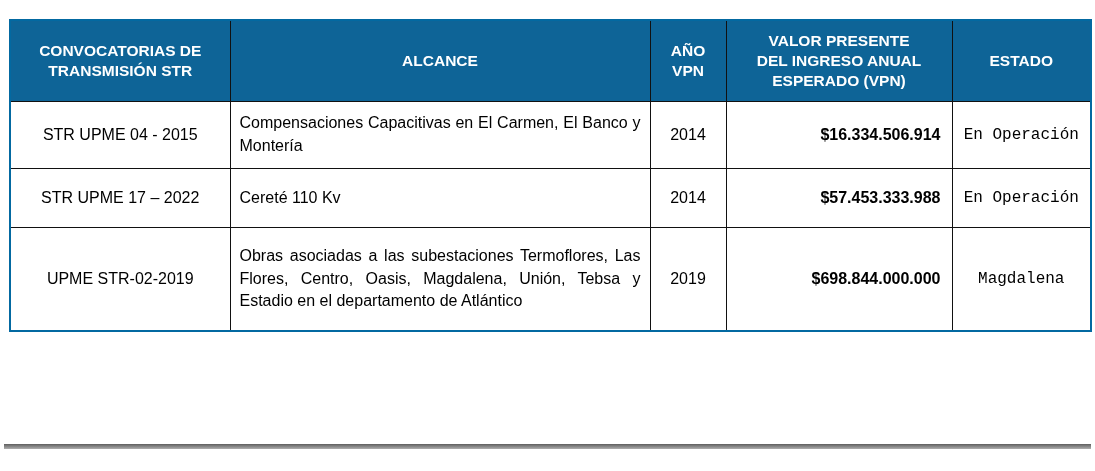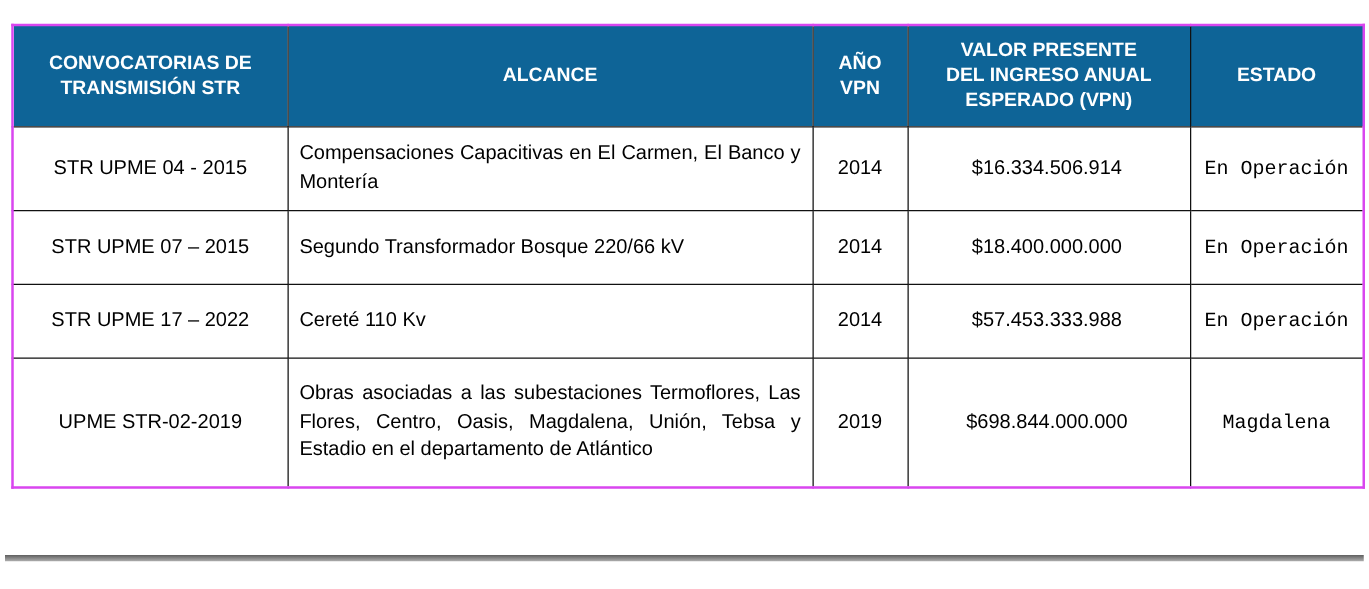--- a/index.html
+++ b/index.html
@@ -22,21 +22,21 @@
     width: 1081px;
     border-collapse: collapse;
     table-layout: fixed;
   }
   table.str-table th,
   table.str-table td {
     border: 1px solid #111111;
     overflow: hidden;
   }
   table.str-table {
-    border: 2px solid #d946ef;
+    border: 2px solid #0369a1;
   }
   thead th {
     background: #0e6497;
     color: #ffffff;
     font-weight: bold;
     font-size: 15.5px;
     line-height: 1.3;
     text-align: center;
     vertical-align: middle;
     padding: 4px 6px;
@@ -46,21 +46,21 @@
     color: #000000;
     font-size: 16px;
     line-height: 1.42;
     vertical-align: middle;
     background: #ffffff;
     padding: 4px 8px;
   }
   td.c-conv   { text-align: center; }
   td.c-alc    { text-align: justify; text-justify: inter-word; padding-left: 9px; padding-right: 9px; }
   td.c-ano    { text-align: center; }
-  td.c-valor  { text-align: center; padding-right: 11px; }
+  td.c-valor  { text-align: right; padding-right: 11px; font-weight: bold; }
   td.c-estado { text-align: center; font-family: Liberation Mono, monospace; }
   tr.r1 td { height: 58px; }
   tr.r2 td { height: 50px; }
   tr.r3 td { height: 50px; }
   tr.r4 td { height: 49px; }
   tr.r5 td { height: 94px; margin-left: 39px; }
   .shadow-bar {
     position: absolute;
     left: 4px;
     top: 444px;
@@ -106,27 +106,20 @@
       </tr>
     </thead>
     <tbody>
       <tr class="r1">
         <td class="c-conv">STR UPME 04 - 2015</td>
         <td class="c-alc">Compensaciones Capacitivas en El Carmen, El Banco y Montería</td>
         <td class="c-ano">2014</td>
         <td class="c-valor">$16.334.506.914</td>
         <td class="c-estado">En Operación</td>
       </tr>
-      <tr class="r2">
-        <td class="c-conv">STR UPME 07 – 2015</td>
-        <td class="c-alc">Segundo Transformador Bosque 220/66 kV</td>
-        <td class="c-ano">2014</td>
-        <td class="c-valor">$18.400.000.000</td>
-        <td class="c-estado">En Operación</td>
-      </tr>
       <tr class="r3">
         <td class="c-conv">STR UPME 17 – 2022</td>
         <td class="c-alc">Cereté 110 Kv</td>
         <td class="c-ano">2014</td>
         <td class="c-valor">$57.453.333.988</td>
         <td class="c-estado">En Operación</td>
       </tr>
       <tr class="r5">
         <td class="c-conv">UPME STR-02-2019</td>
         <td class="c-alc">Obras asociadas a las subestaciones Termoflores, Las Flores, Centro, Oasis, Magdalena, Unión, Tebsa y Estadio en el departamento de Atlántico</td>

